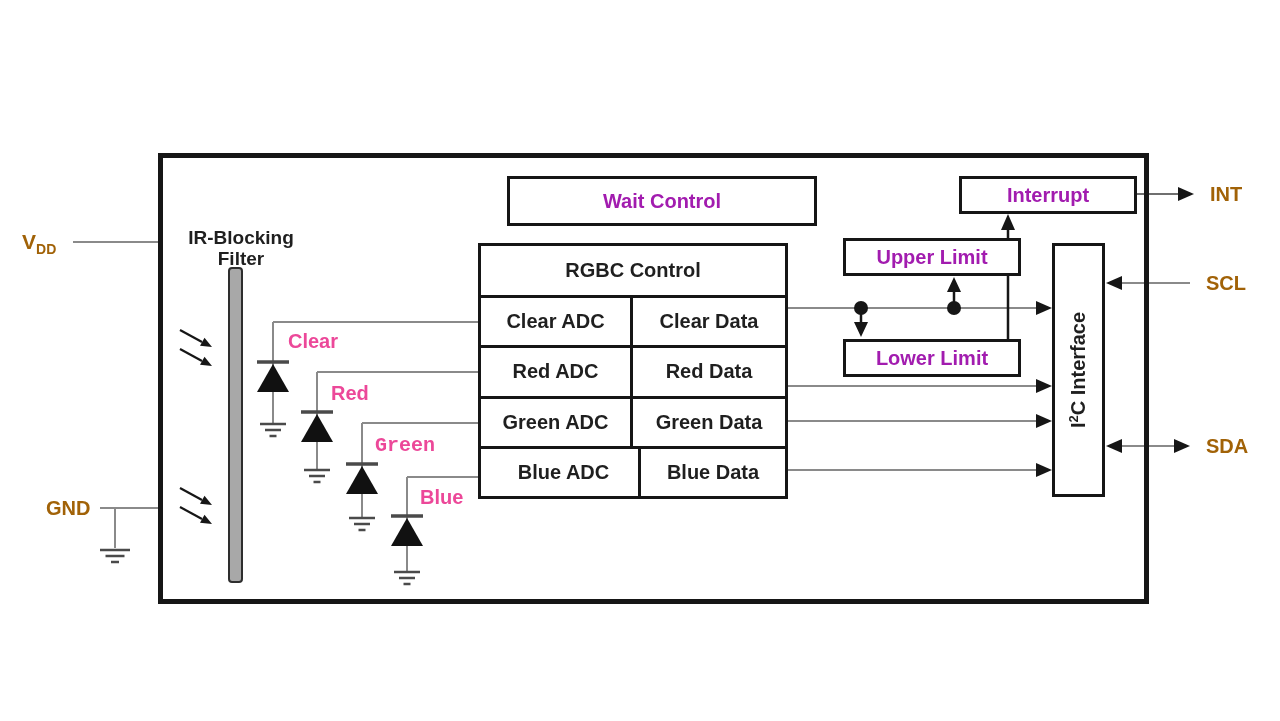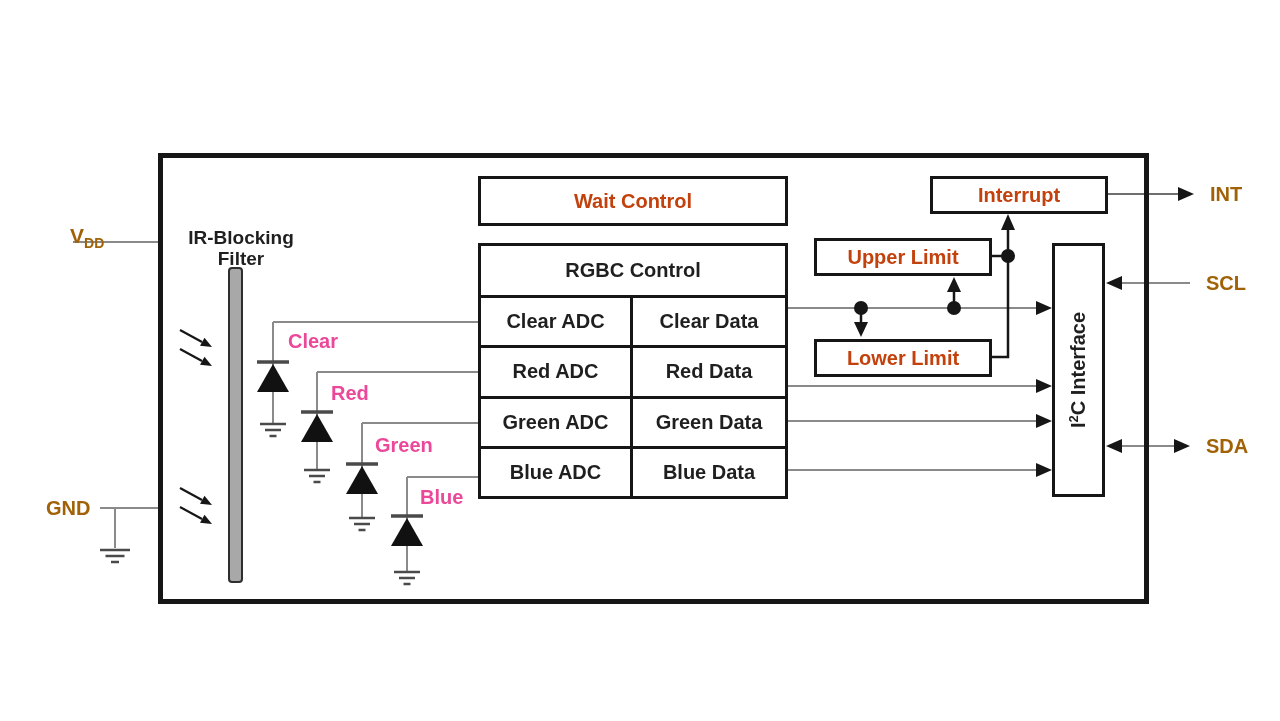--- a/index.html
+++ b/index.html
@@ -4,36 +4,36 @@
 <style>
   html,body{margin:0;padding:0;background:#ffffff;}
   #stage{
     position:relative;width:1280px;height:721px;background:#ffffff;overflow:hidden;
     font-family:"Liberation Sans","DejaVu Sans",sans-serif;color:#1f1f1f;
   }
   .abs{position:absolute;box-sizing:border-box;}
   .blockbox{
     border:3px solid #161616;background:#ffffff;
     display:flex;align-items:center;justify-content:center;
-    font-weight:bold;font-size:20px;color:#c2410c;white-space:nowrap;
+    font-weight:bold;font-size:20px;color:#a21caf;white-space:nowrap;margin-left:29px;
   }
   .chip{border:5px solid #161616;background:transparent;}
   .lbl{font-weight:bold;font-size:20px;color:#ec4899;white-space:nowrap;}
   .pinlbl{font-weight:bold;font-size:20px;color:#a16207;white-space:nowrap;}
   sub.pinsub{font-size:14px;vertical-align:-5px;font-weight:bold;}
   .irlbl{font-weight:bold;font-size:19px;line-height:21px;text-align:center;color:#1f1f1f;}
   .filterbar{background:#a8a8a8;border:2px solid #2e2e2e;border-radius:4px;}
   
   .adctable{border:3px solid #161616;background:#fff;display:flex;flex-direction:column;}
   .adctable .hdr{
     flex:0 0 49px;display:flex;align-items:center;justify-content:center;
     font-weight:bold;font-size:20px;border-bottom:3px solid #161616;
   }
   .adctable .trow{flex:1 1 auto;display:flex;border-bottom:3px solid #161616;}
-  .adctable .trow:last-child{border-bottom:none;}
+  .adctable .trow:last-child{border-bottom:none;padding-left:8px;}
   .adctable .cell{
     display:flex;align-items:center;justify-content:center;
     font-weight:bold;font-size:20px;white-space:nowrap;
   }
   .adctable .cell.adc{flex:0 0 149px;border-right:3px solid #161616;}
   .adctable .cell.dat{flex:1 1 auto;}
   
   .i2cbox{border:3px solid #161616;background:#fff;display:flex;align-items:center;justify-content:center;}
   .i2ctext{
     transform:rotate(-90deg);white-space:nowrap;font-weight:bold;font-size:20px;color:#1f1f1f;
@@ -169,31 +169,31 @@
   </svg>
 
   <div class="abs chip" style="left:158px;top:153px;width:991px;height:451px;"></div>
 
   <div class="abs filterbar" style="left:228px;top:267px;width:15px;height:316px;"></div>
   <div class="abs irlbl" style="left:176px;top:213px;width:130px;margin-top:14px;">
     <div>IR-Blocking</div>
     <div>Filter</div>
   </div>
 
-  <div class="abs pinlbl" style="left:22px;top:224px;font-size:21px;margin-left:48px;">
+  <div class="abs pinlbl" style="left:22px;top:230px;font-size:21px;">
     <span>V</span><sub class="pinsub">DD</sub>
   </div>
   <div class="abs pinlbl" style="left:46px;top:497px;">GND</div>
   <div class="abs pinlbl" style="left:1210px;top:183px;">INT</div>
   <div class="abs pinlbl" style="left:1206px;top:272px;">SCL</div>
   <div class="abs pinlbl" style="left:1206px;top:435px;">SDA</div>
 
   <div class="abs lbl" style="left:288px;top:330px;">Clear</div>
   <div class="abs lbl" style="left:331px;top:382px;">Red</div>
-  <div class="abs lbl" style="left:375px;top:434px;">Green</div>
+  <div class="abs lbl" style="left:375px;top:434px;font-family:Liberation Mono, monospace;">Green</div>
   <div class="abs lbl" style="left:420px;top:486px;">Blue</div>
 
   <div class="abs blockbox" style="left:478px;top:176px;width:310px;height:50px;">Wait Control</div>
 
   <div class="abs adctable" style="left:478px;top:243px;width:310px;height:256px;">
     <div class="hdr">RGBC Control</div>
     <div class="trow">
       <div class="cell adc">Clear ADC</div>
       <div class="cell dat">Clear Data</div>
     </div>

